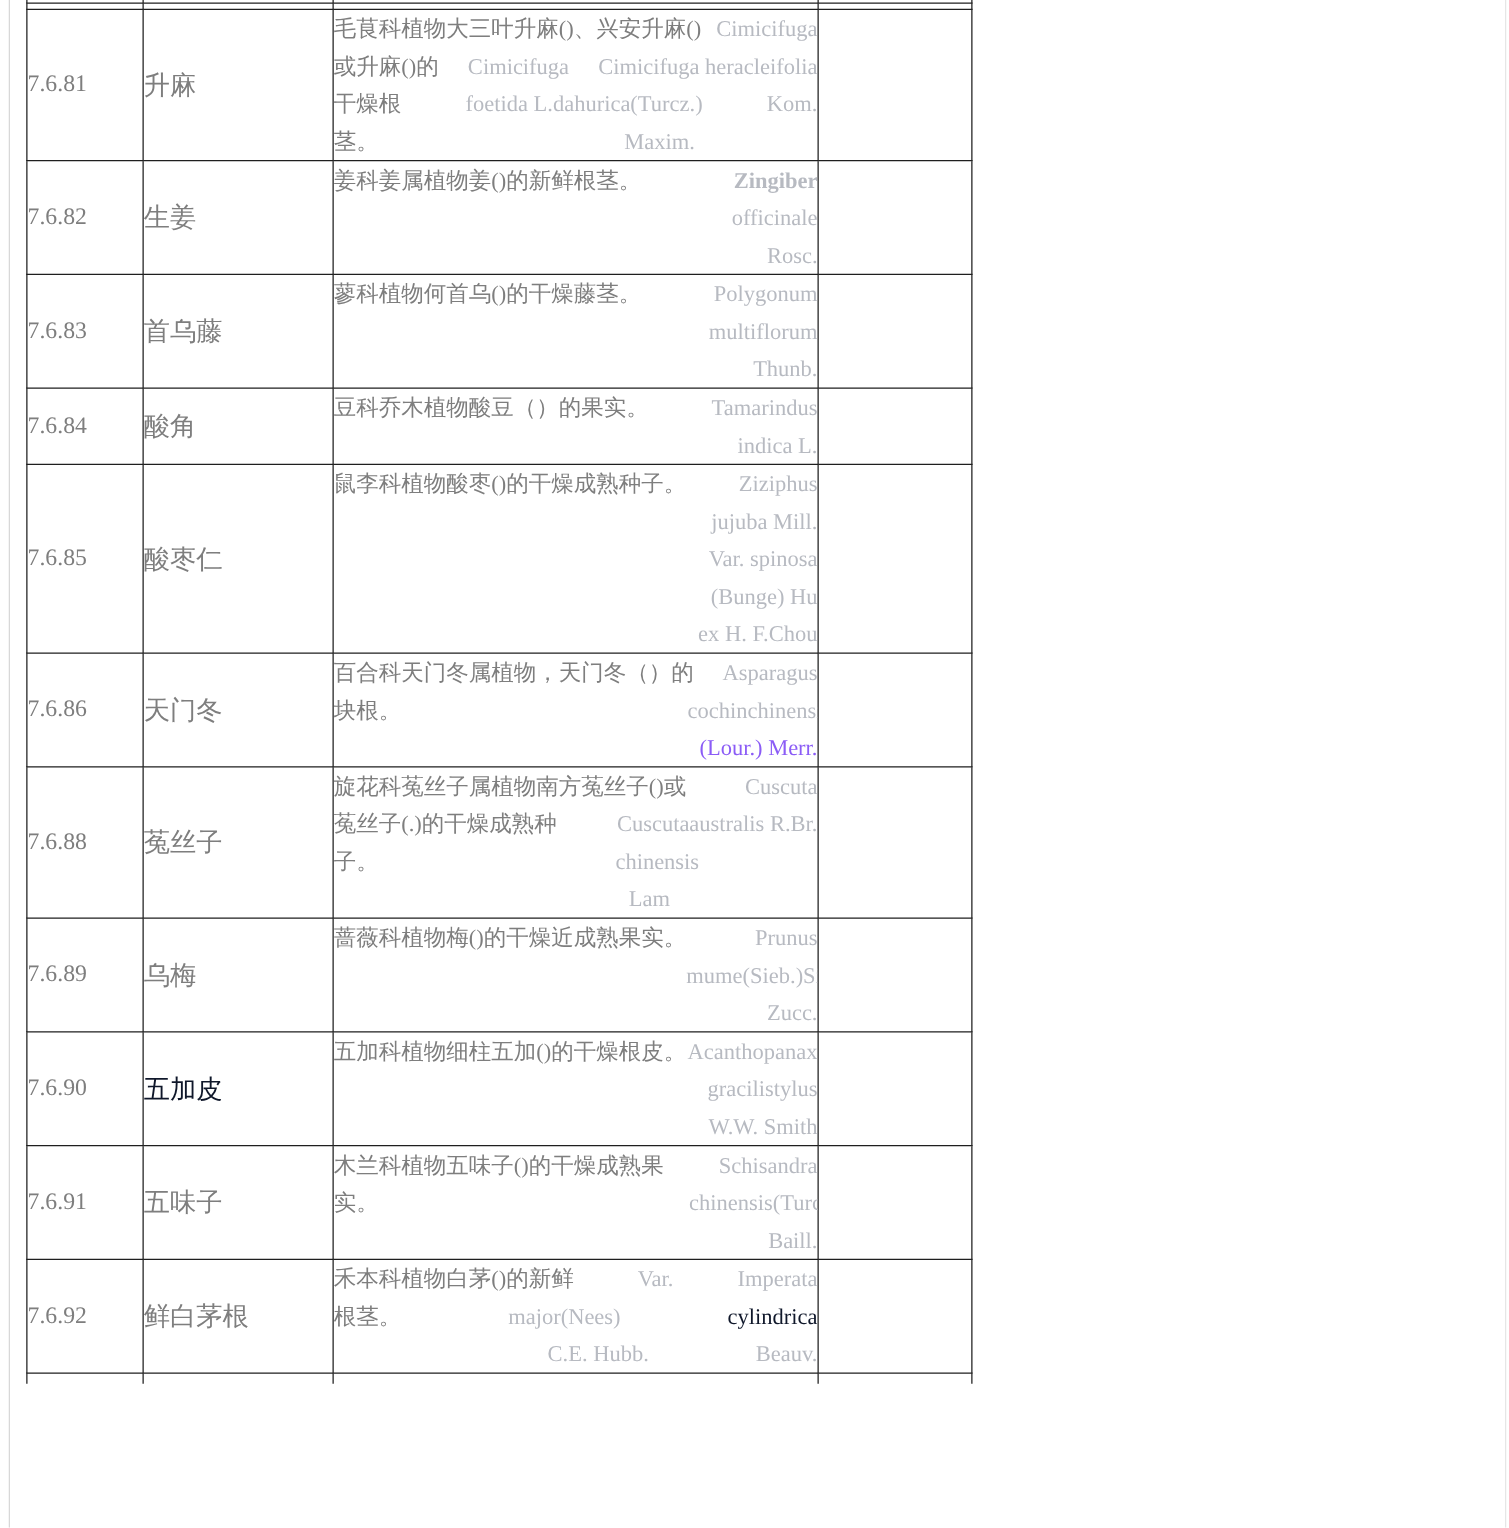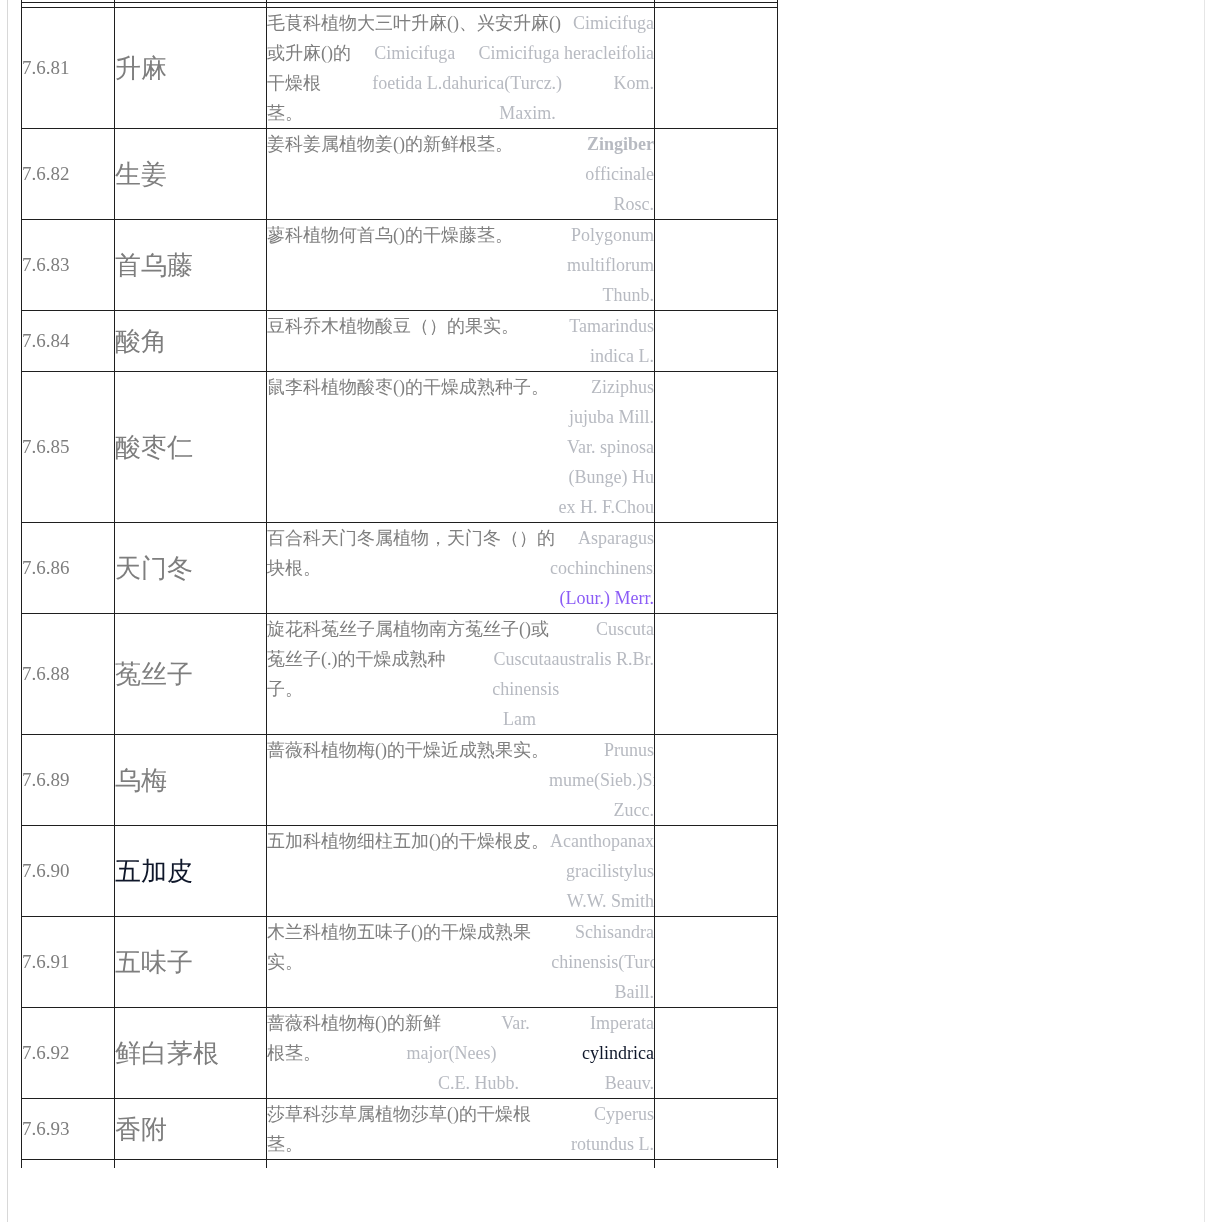--- a/index.html
+++ b/index.html
@@ -40,21 +40,21 @@
   tr.sliver-top-b td    { height: 4px; }
   tr.sliver-bottom td   { height: 8px; border-bottom: none; }
 
   td.c-num {
     font-size: 19px;
     color: #828282;
     padding-left: 2px;
     vertical-align: middle;
   }
   td.c-name {
-    font-size: 26px;
+    font-size: 21px;
     color: #828282;
     padding-left: 2px;
     vertical-align: middle;
   }
   td.c-desc {
     vertical-align: top;
     padding: 0 2px;
   }
   td.c-notes { }
 
@@ -313,53 +313,38 @@
             <span class="seg-la" style="color: rgb(183, 186, 193);">Baill.</span>
           </div>
         </td>
         <td class="c-notes" style="border-color: rgb(31, 31, 31);"></td>
       </tr>
       <tr>
         <td class="c-num" style="border-color: rgb(31, 31, 31); color: rgb(126, 126, 126);">7.6.92</td>
         <td class="c-name" style="border-color: rgb(31, 31, 31); color: rgb(126, 126, 126);">鲜白茅根</td>
         <td class="c-desc" style="border-color: rgb(31, 31, 31);">
           <div class="desc-line">
-            <span class="seg-zh" style="color: rgb(126, 126, 126);">蔷薇科植物梅()的新鲜</span>
+            <span class="seg-zh" style="color: rgb(126, 126, 126);">禾本科植物白茅()的新鲜</span>
             <span class="seg-la" style="color: rgb(183, 186, 193);">Var.</span>
             <span class="seg-la" style="color: rgb(183, 186, 193);">Imperata</span>
           </div>
           <div class="desc-line">
             <span class="seg-zh" style="color: rgb(126, 126, 126);">根茎。</span>
             <span class="seg-la" style="color: rgb(183, 186, 193);">major(Nees)</span>
             <span class="seg-la" style="color: #0f172a;">cylindrica</span>
           </div>
           <div class="desc-line">
             <span class="seg-sp"></span>
             <span class="seg-sp"></span>
             <span class="seg-la" style="color: rgb(183, 186, 193);">C.E. Hubb.</span>
             <span class="seg-la" style="color: rgb(183, 186, 193);">Beauv.</span>
           </div>
         </td>
         <td class="c-notes" style="border-color: rgb(31, 31, 31);"></td>
       </tr>
-      <tr>
-        <td class="c-num" style="border-color: rgb(31, 31, 31); color: rgb(126, 126, 126);">7.6.93</td>
-        <td class="c-name" style="border-color: rgb(31, 31, 31); color: rgb(126, 126, 126);">香附</td>
-        <td class="c-desc" style="border-color: rgb(31, 31, 31);">
-          <div class="desc-line">
-            <span class="seg-zh" style="color: rgb(126, 126, 126);">莎草科莎草属植物莎草()的干燥根</span>
-            <span class="seg-la" style="color: rgb(183, 186, 193);">Cyperus</span>
-          </div>
-          <div class="desc-line">
-            <span class="seg-zh" style="color: rgb(126, 126, 126);">茎。</span>
-            <span class="seg-la" style="color: rgb(183, 186, 193);">rotundus L.</span>
-          </div>
-        </td>
-        <td class="c-notes" style="border-color: rgb(31, 31, 31);"></td>
-      </tr>
       <tr class="sliver-bottom">
       <td style="border-color: rgb(31, 31, 31);"></td>
       <td style="border-color: rgb(31, 31, 31);"></td>
       <td style="border-color: rgb(31, 31, 31);"></td>
       <td style="border-color: rgb(31, 31, 31);"></td>
     </tr>
   </tbody>
 </table>
 
 </body></html>

